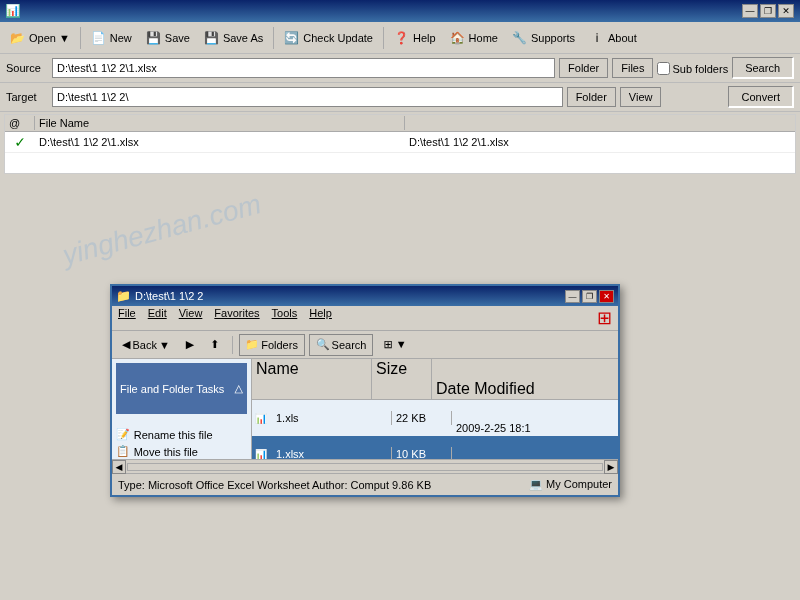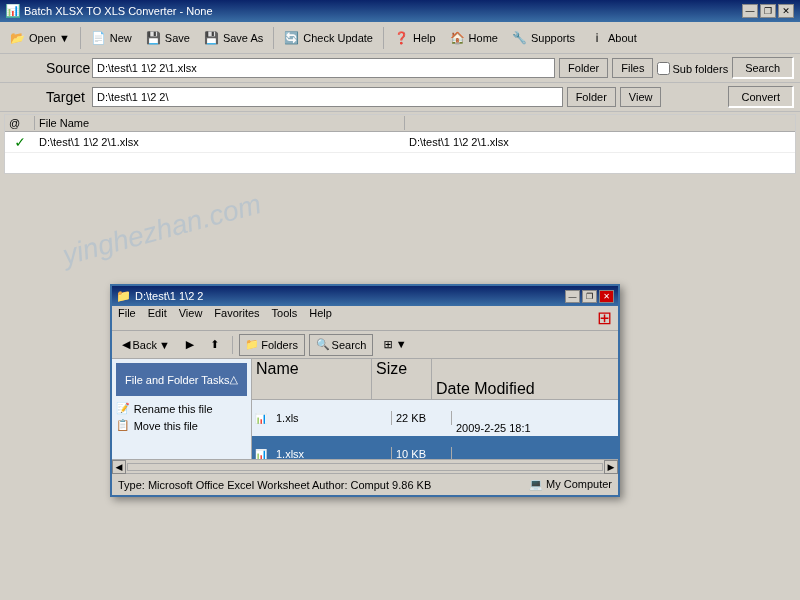--- a/index.html
+++ b/index.html
@@ -90,24 +90,23 @@
     
     .field-row {
       display: flex;
       align-items: center;
       padding: 3px 6px;
       gap: 4px;
       background: #d4d0c8;
       border-bottom: 1px solid #bbb;
     }
     .field-label {
-      font-size: 14px;
+      font-size: 11px;
       width: 42px;
       color: #000;
-      margin-left: 40px;
     }
     .field-input {
       flex: 1;
       height: 20px;
       border: 1px solid #888;
       background: white;
       padding: 2px 4px;
       font-size: 11px;
       font-family: inherit;
     }
@@ -226,20 +225,21 @@
     .exp-menubar {
       background: #d4d0c8;
       border-bottom: 1px solid #aaa;
       padding: 1px 6px;
       display: flex;
       gap: 12px;
       font-size: 11px;
     }
     .exp-menu-item {
       cursor: pointer;
+      text-decoration: underline;
     }
     .exp-toolbar {
       background: #d4d0c8;
       border-bottom: 1px solid #aaa;
       padding: 2px 4px;
       display: flex;
       align-items: center;
       gap: 4px;
       height: 28px;
     }
@@ -285,26 +285,26 @@
     .exp-sidebar {
       width: 140px;
       background: #e8f0f8;
       border-right: 1px solid #aaa;
       padding: 4px;
       font-size: 11px;
     }
     .exp-sidebar-header {
       background: #4a6ea5;
       color: white;
-      padding: 10px 4px;
-      display: flex;
-      align-items: center;
-      justify-content: center;
-      font-size: 11px;
-      margin-bottom: 4px;
+      padding: 19px 4px;
+      display: flex;
+      align-items: center;
+      justify-content: space-between;
+      font-size: 11px;
+      margin-bottom: 12px;
     }
     .exp-sidebar-item {
       display: flex;
       align-items: center;
       gap: 4px;
       padding: 2px 0;
       cursor: pointer;
       font-size: 11px;
     }
     .exp-file-list {
@@ -361,21 +361,20 @@
       background: #d4d0c8;
       height: 568px;
     }
   </style>
 </head>
 <body>
 
 <div class="title-bar">
   <div class="title-bar-left">
     <span class="title-bar-icon">📊</span>
-    <span>Batch XLSX TO XLS Converter - None</span>
   </div>
   <div class="title-bar-controls">
     <div class="title-btn">—</div>
     <div class="title-btn">❐</div>
     <div class="title-btn">✕</div>
   </div>
 </div>
 
 <div class="toolbar">
   <button class="toolbar-btn">

